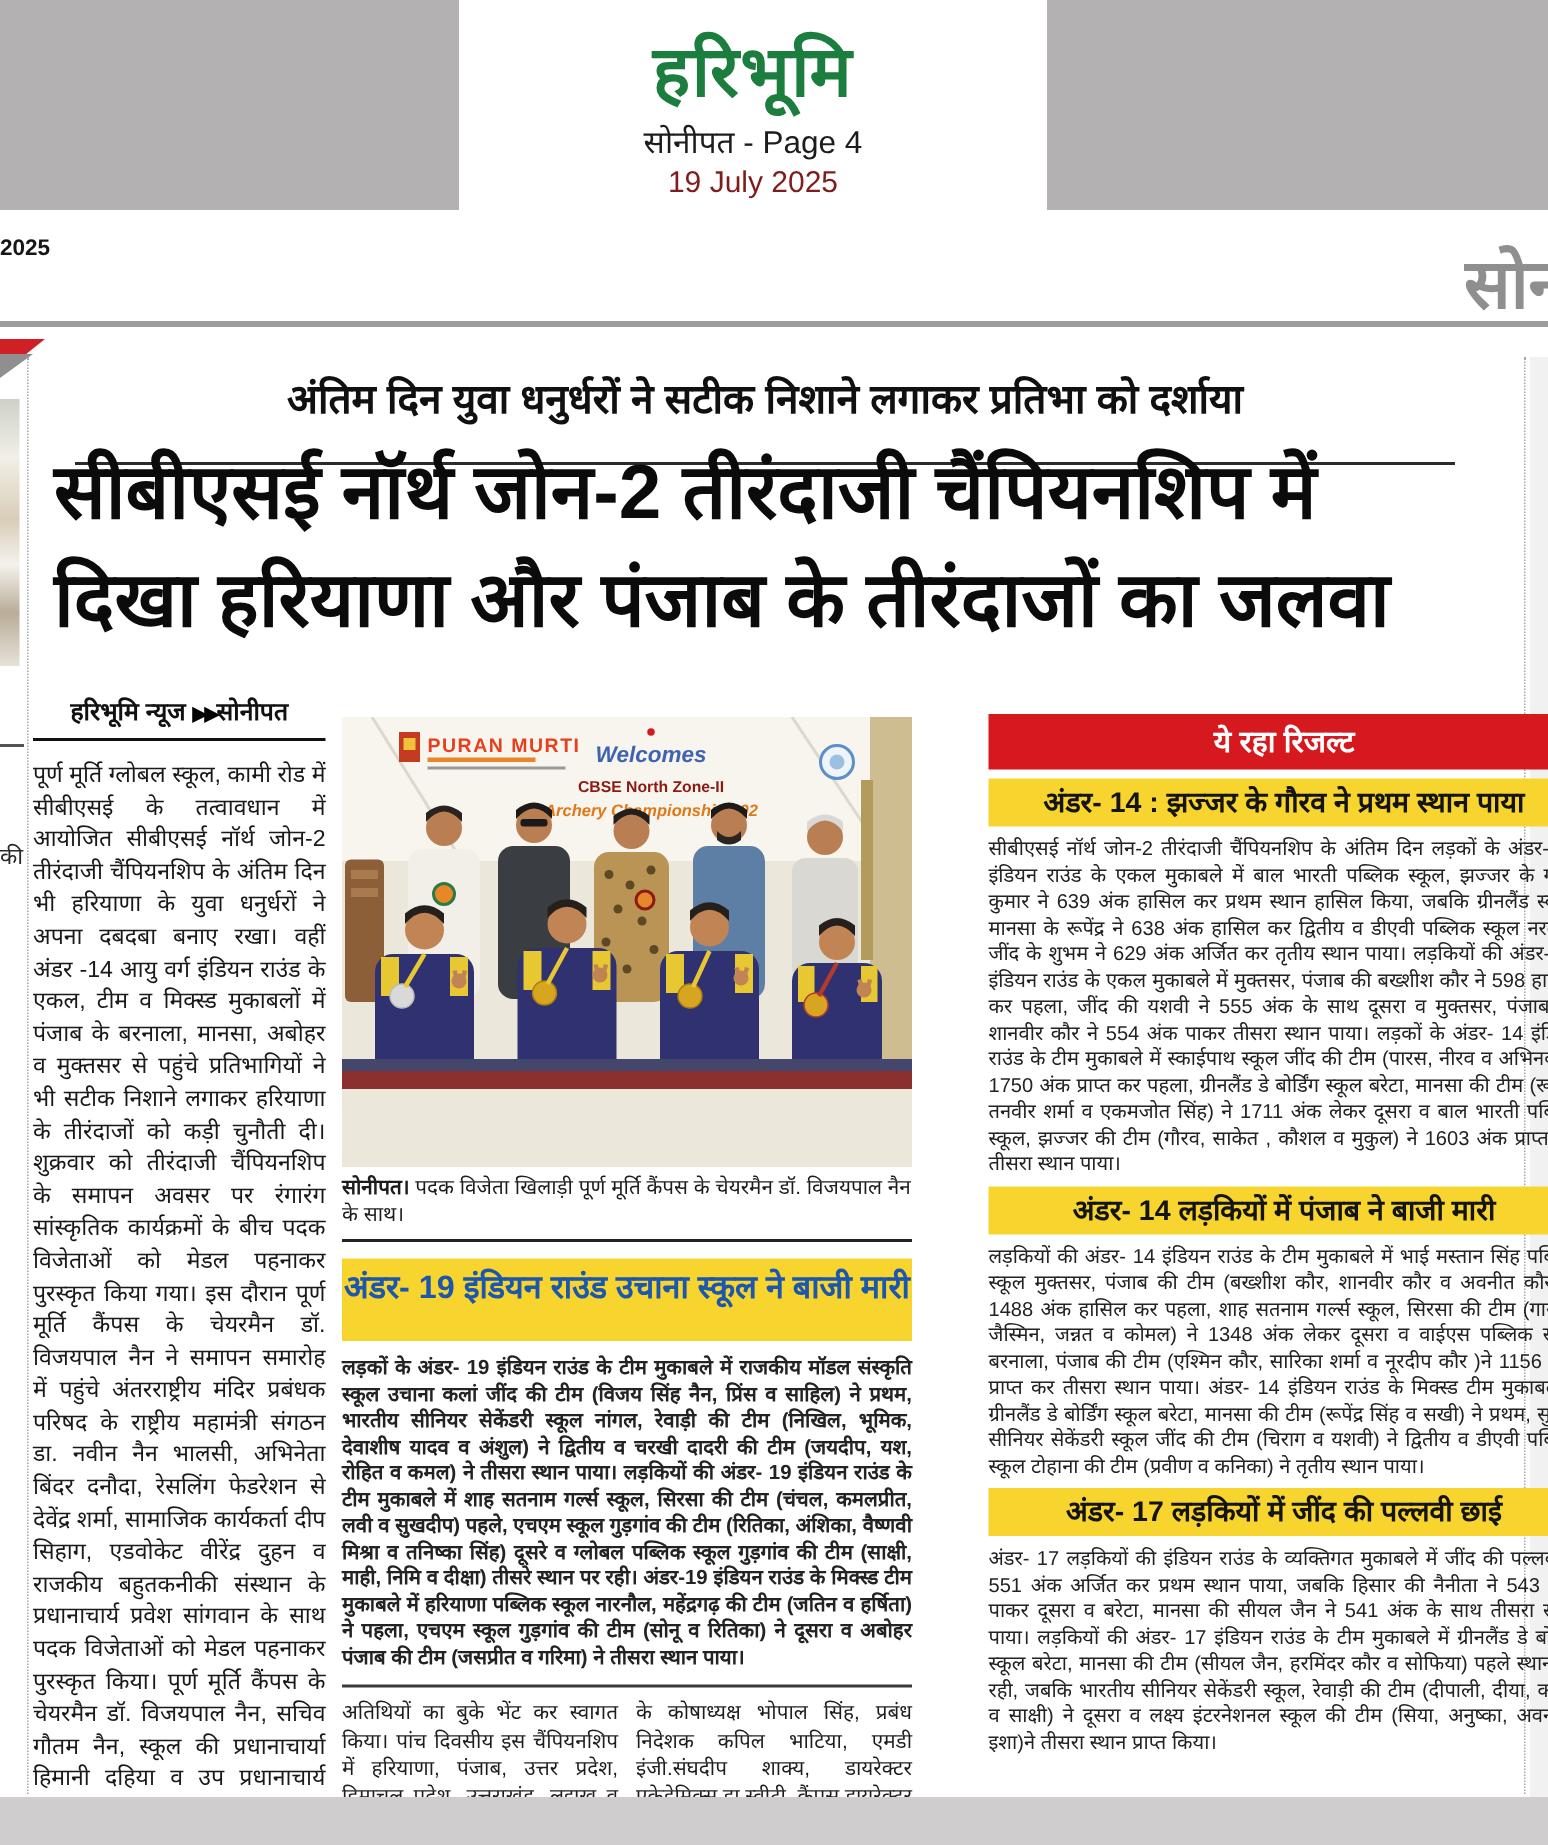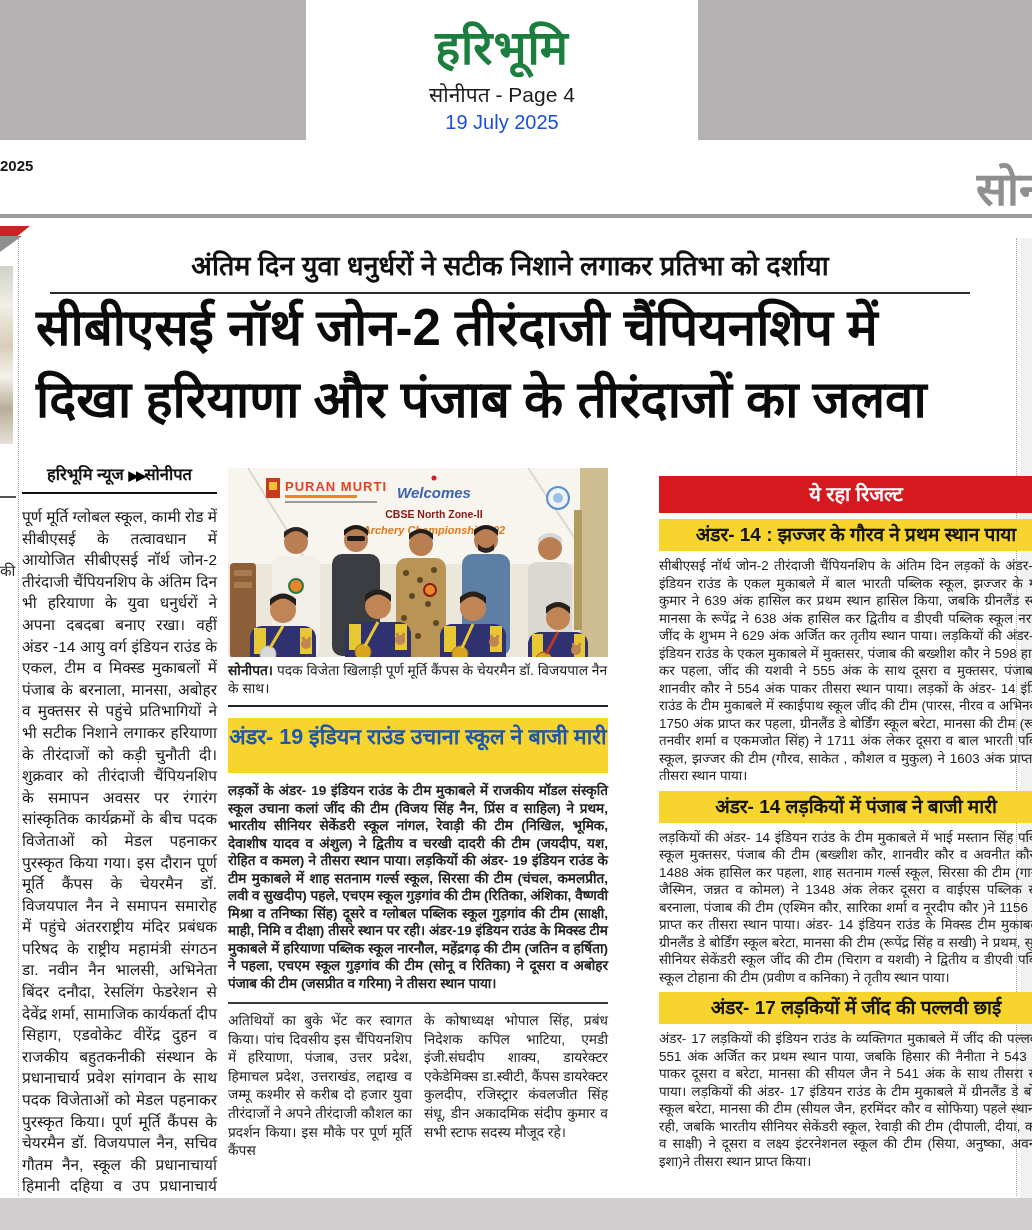--- a/index.html
+++ b/index.html
@@ -5,50 +5,50 @@
   * { margin:0; padding:0; box-sizing:border-box; }
   html,body { width:1032px; }
   body { font-family:"Liberation Sans", sans-serif; background:#ffffff; }
   .canvas { position:relative; width:1032px; height:1230px; overflow:hidden; background:#ffffff; }
 
   
   .top-band { position:absolute; left:0; top:0; width:1032px; height:140px; background:#b3b1b1; }
   .masthead-box { position:absolute; left:306px; top:0; width:392px; height:140px; background:#ffffff; text-align:center; }
   .logo { margin-top:14px; font-size:47px; font-weight:800; color:#1b7e3e; letter-spacing:1px; }
   .edition { margin-top:2px; font-size:21px; color:#1c1c1c; }
-  .date { margin-top:3px; font-size:20px; color:#1d4ed8; }
+  .date { margin-top:3px; font-size:20px; color:#7f1d1d; }
 
   
   .year-frag { position:absolute; left:0; top:157px; font-size:15px; font-weight:700; color:#161616; }
   .right-frag { position:absolute; left:976px; top:156px; width:56px; overflow:hidden; font-size:46px; font-weight:800; color:#8f8f8f; white-space:nowrap; }
   .top-rule { position:absolute; left:0; top:214px; width:1032px; height:4px; background:#9c9c9c; }
   .edge-tri { position:absolute; left:0; top:226px; width:0; height:0; border-left:30px solid #cf2026; border-bottom:24px solid transparent; }
   .edge-tri2 { position:absolute; left:0; top:236px; width:0; height:0; border-left:22px solid #8f8f8f; border-bottom:16px solid transparent; }
   .edge-photo { position:absolute; left:0; top:266px; width:13px; height:178px;
     background:linear-gradient(180deg,#cfd2c6 0%,#f1efe7 22%,#d9cdb8 45%,#f4f2ec 62%,#b9ad98 80%,#e6e2d8 100%); }
   .edge-line { position:absolute; left:0; top:496px; width:16px; height:2px; background:#555; }
   .edge-text { position:absolute; left:0; top:560px; font-size:15px; color:#2a2a2a; }
   .vdots-left { position:absolute; left:18px; top:238px; height:958px; border-left:1px dotted #a5a5a5; }
   .vdots-right { position:absolute; left:1016px; top:238px; height:958px; border-left:1px dotted #a5a5a5; }
   .right-strip { position:absolute; left:1020px; top:238px; width:12px; height:960px; background:#f1f1f1; }
   .bottom-band { position:absolute; left:0; top:1198px; width:1032px; height:32px; background:#cfcdcd; }
 
   
-  .kicker-wrap { position:absolute; left:50px; top:246px; width:920px; text-align:center; border-bottom:2px solid #2b2b2b; padding-bottom:9px; }
+  .kicker-wrap { position:absolute; left:50px; top:246px; width:920px; text-align:center; border-bottom:2px solid #2b2b2b; padding-bottom:25px; }
   .kicker { font-size:27px; font-weight:700; color:#101010; }
   .headline { position:absolute; left:36px; top:292px; width:980px; font-weight:800; color:#0b0b0b; font-size:51px; line-height:72px; letter-spacing:0px; }
 
   
   .col-left { position:absolute; left:22px; top:462px; width:195px; }
   .news-kicker { text-align:center; font-size:16.5px; font-weight:700; color:#111; border-bottom:2px solid #111; padding-bottom:7px; }
   .news-kicker .arrows { color:#000; font-size:13px; letter-spacing:-2px; }
   .left-body { margin-top:12px; font-size:15.4px; line-height:21.6px; text-align:justify; color:#191919; }
 
   .col-center { position:absolute; left:228px; top:468px; width:380px; }
-  .photo-box { width:380px; height:189px; background:#ece7db; overflow:hidden; }
+  .photo-box { width:380px; height:300px; background:#ece7db; overflow:hidden;margin-top:10px; }
   .caption { margin-top:5px; font-size:13.8px; line-height:18px; color:#1c1c1c; border-bottom:2px solid #222; padding-bottom:7px; }
   .caption b { font-weight:800; }
   .c-heading { margin-top:11px; background:#f7d52e; text-align:center; font-size:21.5px; font-weight:800; color:#1c57ae; padding:3px 0 23px; }
   .c-body { margin-top:9px; font-size:13.6px; line-height:17.5px; text-align:justify; color:#232323;font-weight:bold; }
   .mid-rule { margin-top:10px; height:2px; background:#3a3a3a; }
   .two-cols { margin-top:8px; display:flex; gap:12px; }
   .two-cols div { width:184px; font-size:13.8px; line-height:18.6px; text-align:justify; color:#1d1d1d; }
 
   .col-right { position:absolute; left:620px; top:476px; width:394px;margin-left:39px; }
   .res-banner { background:#d6181f; color:#ffffff; text-align:center; font-size:20px; font-weight:800; padding:4px 0 6px; }

